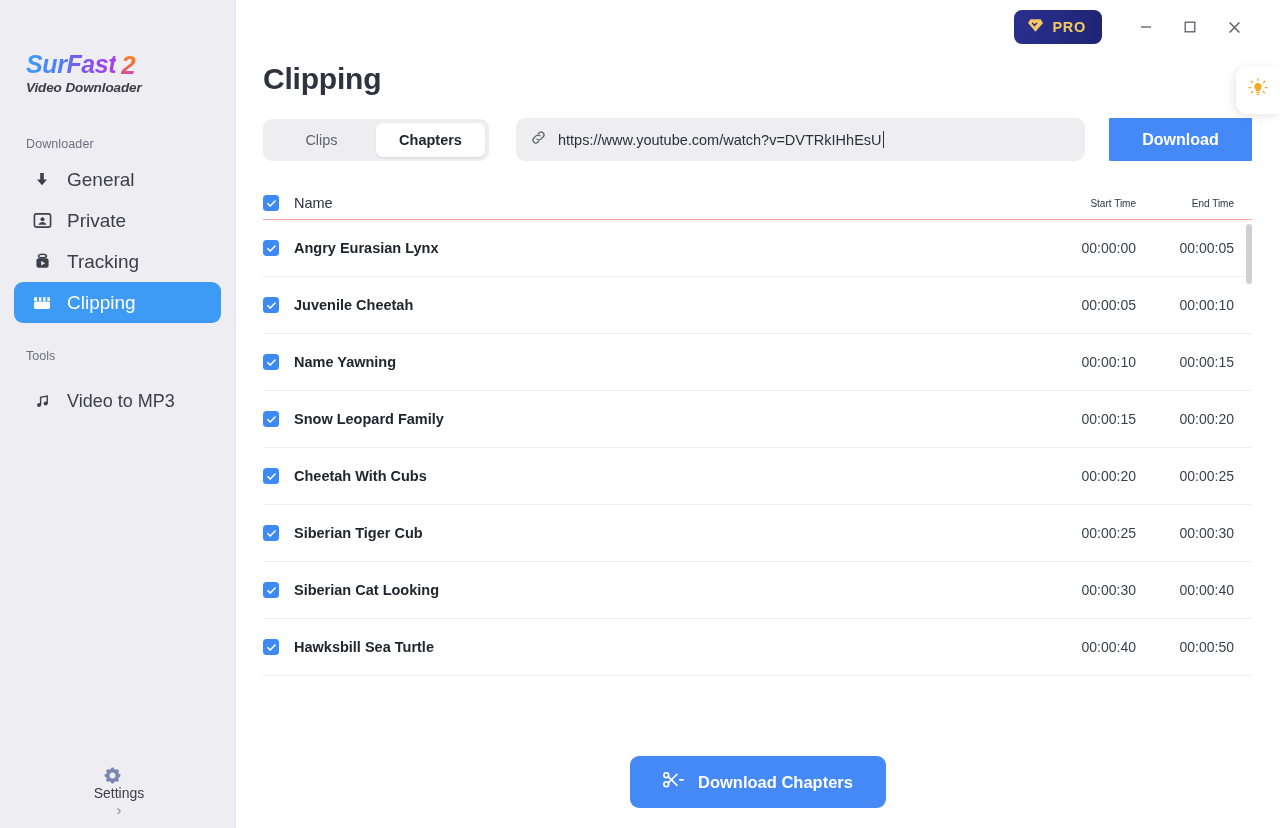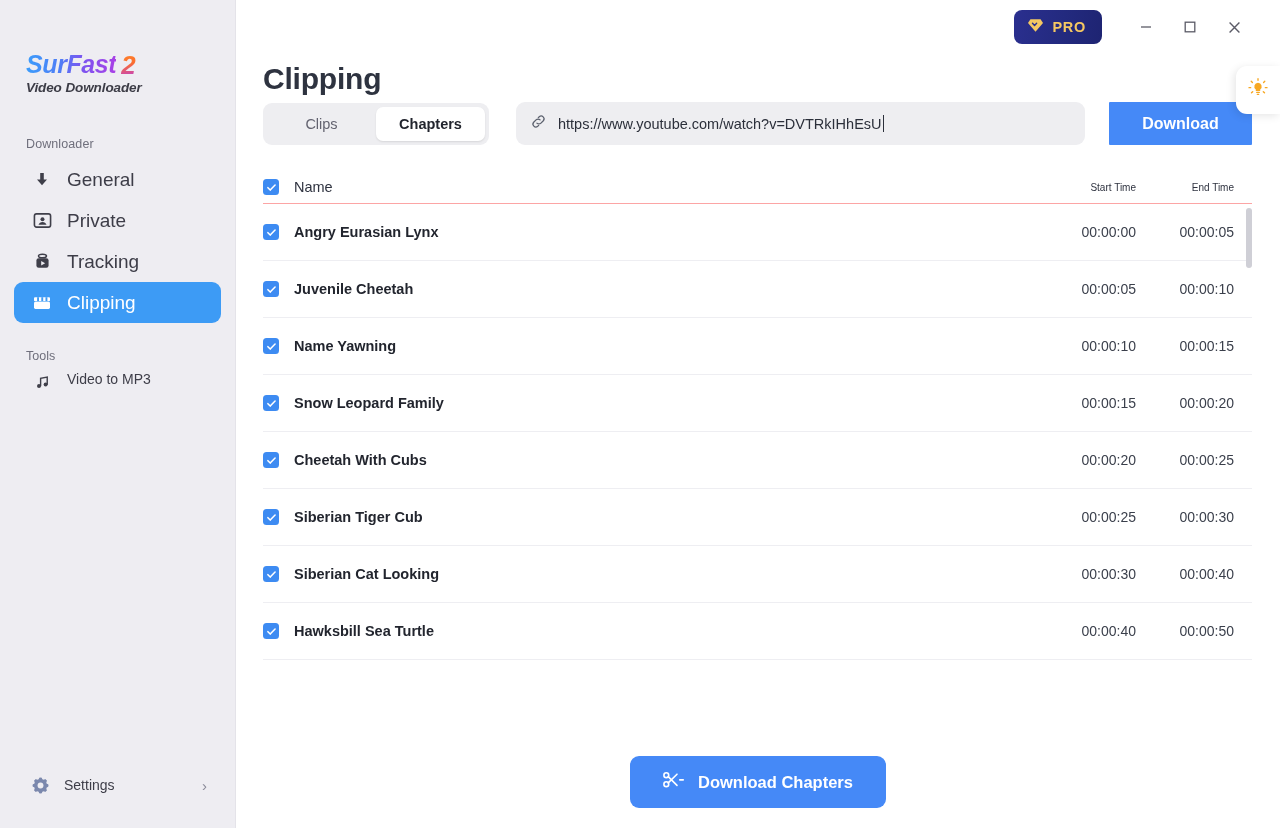--- a/index.html
+++ b/index.html
@@ -92,46 +92,47 @@
     color: #ffffff;
   }
   .tools-label {
     font-size: 12.5px;
     color: #6f6f7c;
     padding-left: 26px;
     margin-top: 26px;
   }
   .nav-item-tool {
     display: flex;
-    align-items: flex-start;
+    align-items: flex-end;
     height: 41px;
     margin: 8px 14px 0 14px;
     padding-left: 17px;
     border-radius: 9px;
     cursor: pointer;
     color: #3d3d48;
-    font-size: 14px;
+    font-size: 18px;
   }
   .nav-item-tool .ico {
     width: 22px; height: 22px;
     display: flex; align-items: center; justify-content: center;
     margin-right: 14px; flex: 0 0 22px;
   }
 
   .settings-row {
     position: absolute;
     bottom: 24px;
     left: 14px;
     right: 14px;
     height: 38px;
     display: flex;
     align-items: center;
     padding: 0 14px 0 17px;
     border-radius: 9px;
     cursor: pointer;
+    flex-direction: column;
   }
   .settings-row .ico { margin-right: 14px; display:flex; }
   .settings-label { font-size: 14px; color: #3d3d48; flex: 1; }
   .settings-chevron { color: #8a8a99; font-size: 15px; }
 
   
   .main {
     flex: 1;
     position: relative;
     background: #ffffff;
@@ -175,21 +176,21 @@
     padding-left: 27px;
     margin-top: 8px;
     letter-spacing: -0.2px;
   }
 
   .toolbar {
     display: flex;
     align-items: center;
     padding-left: 27px;
     padding-right: 28px;
-    margin-top: 6px;
+    margin-top: 22px;
     gap: 0;
   }
   .tabs {
     background: #eeeef1;
     border-radius: 9px;
     padding: 4px;
     display: flex;
     width: 226px;
     height: 42px;
     flex: 0 0 226px;

